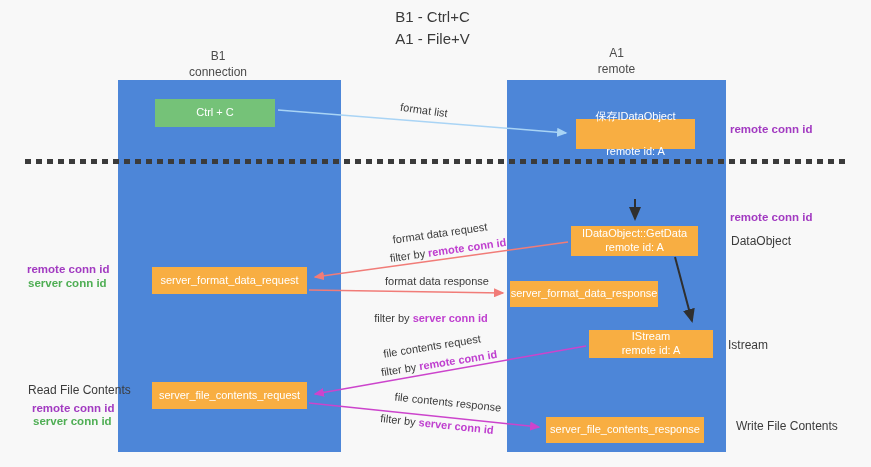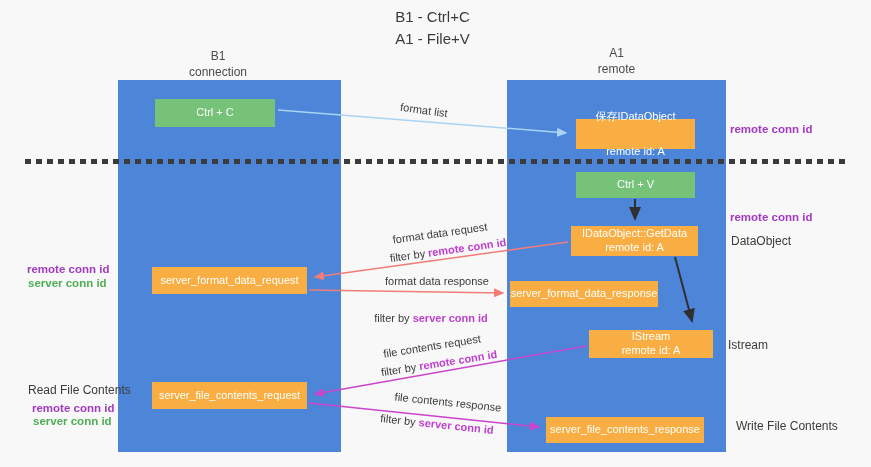--- a/index.html
+++ b/index.html
@@ -86,23 +86,20 @@
 
   <div class="abs node green" style="left:155px;top:99px;width:120px;height:28px;">
     <div>Ctrl + C</div>
   </div>
 
   <div class="abs node orange" style="left:576px;top:119px;width:119px;height:30px;gap:21px;">
     <div>保存IDataObject</div>
     <div>remote id: A</div>
   </div>
 
-  <div class="abs node green" style="left:576px;top:172px;width:119px;height:26px;">
-    <div>Ctrl + V</div>
-  </div>
 
   <div class="abs node orange" style="left:571px;top:226px;width:127px;height:30px;">
     <div>IDataObject::GetData</div>
     <div>remote id: A</div>
   </div>
 
   <div class="abs node orange" style="left:510px;top:281px;width:148px;height:26px;">
     <div>server_format_data_response</div>
   </div>
 

